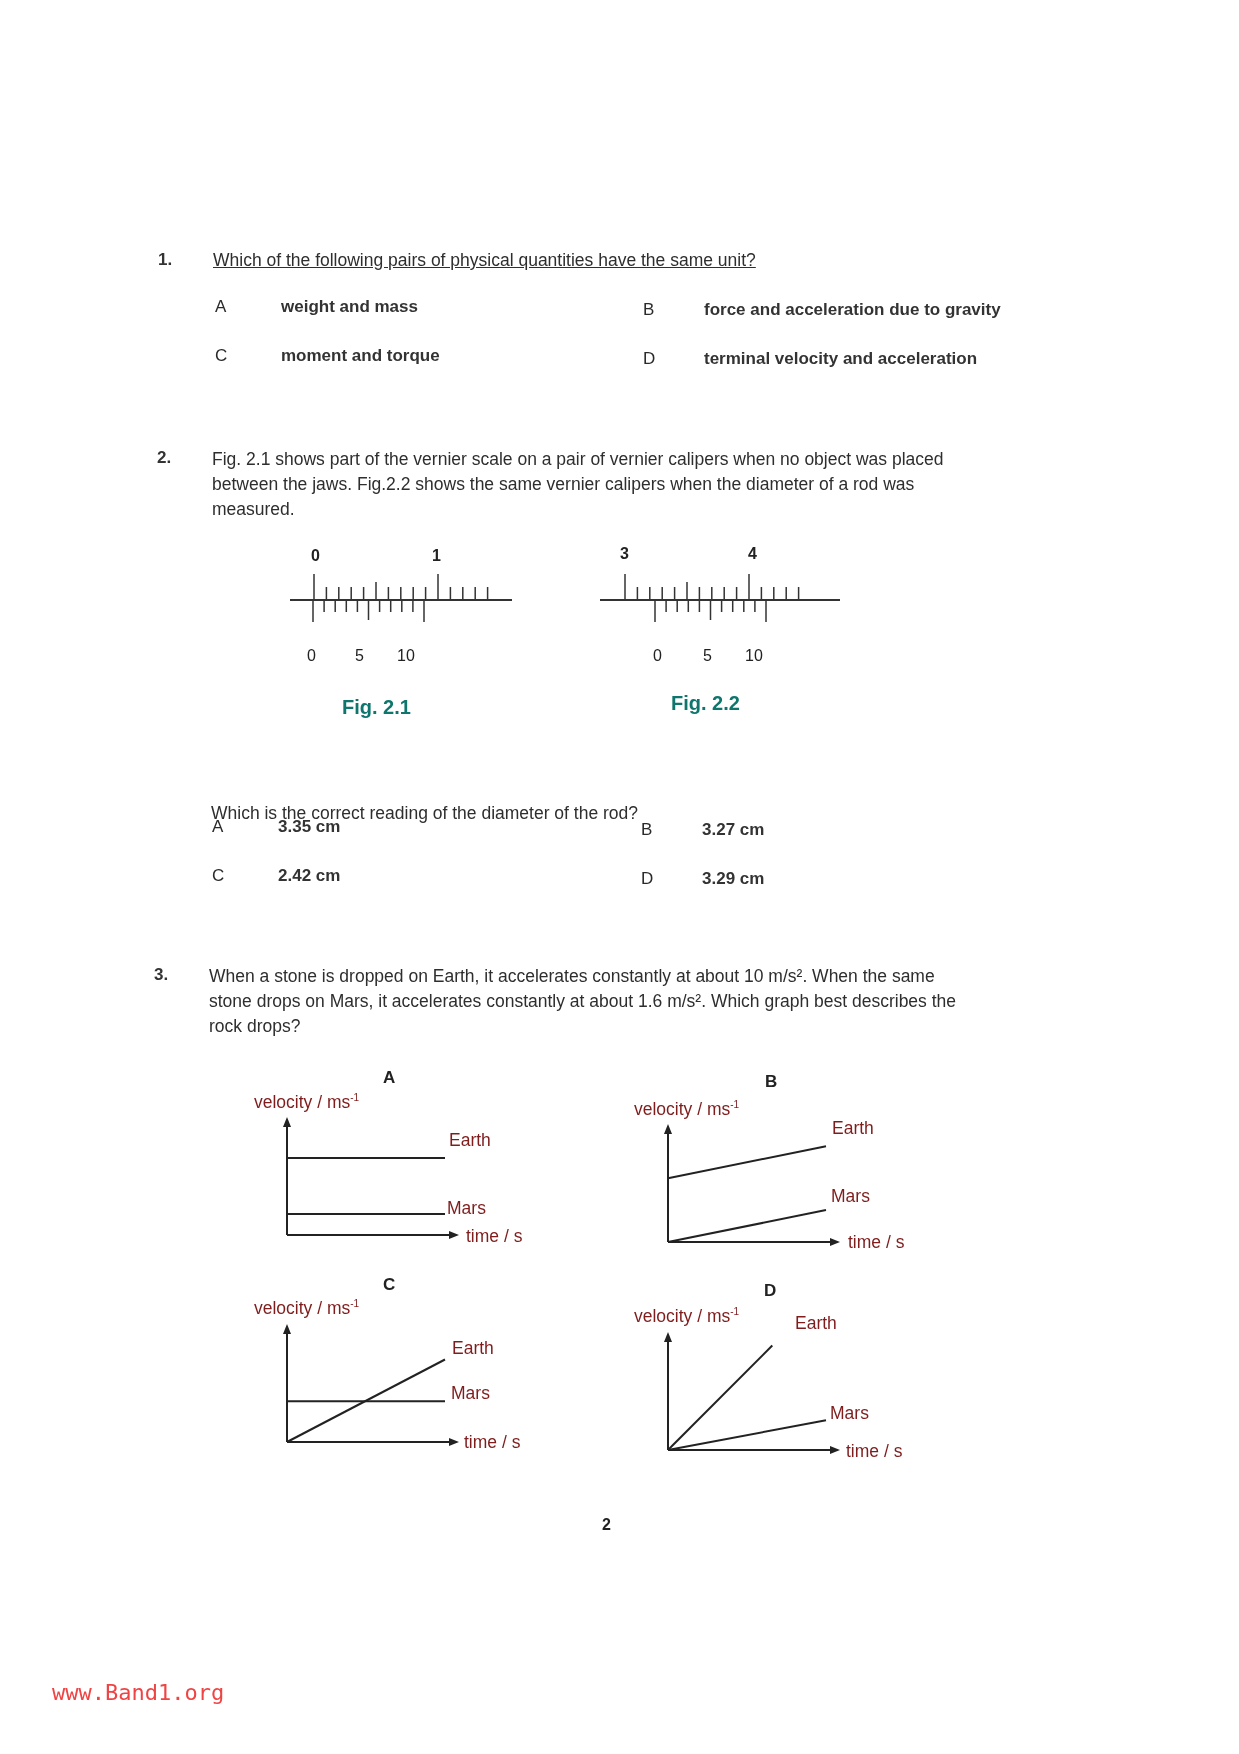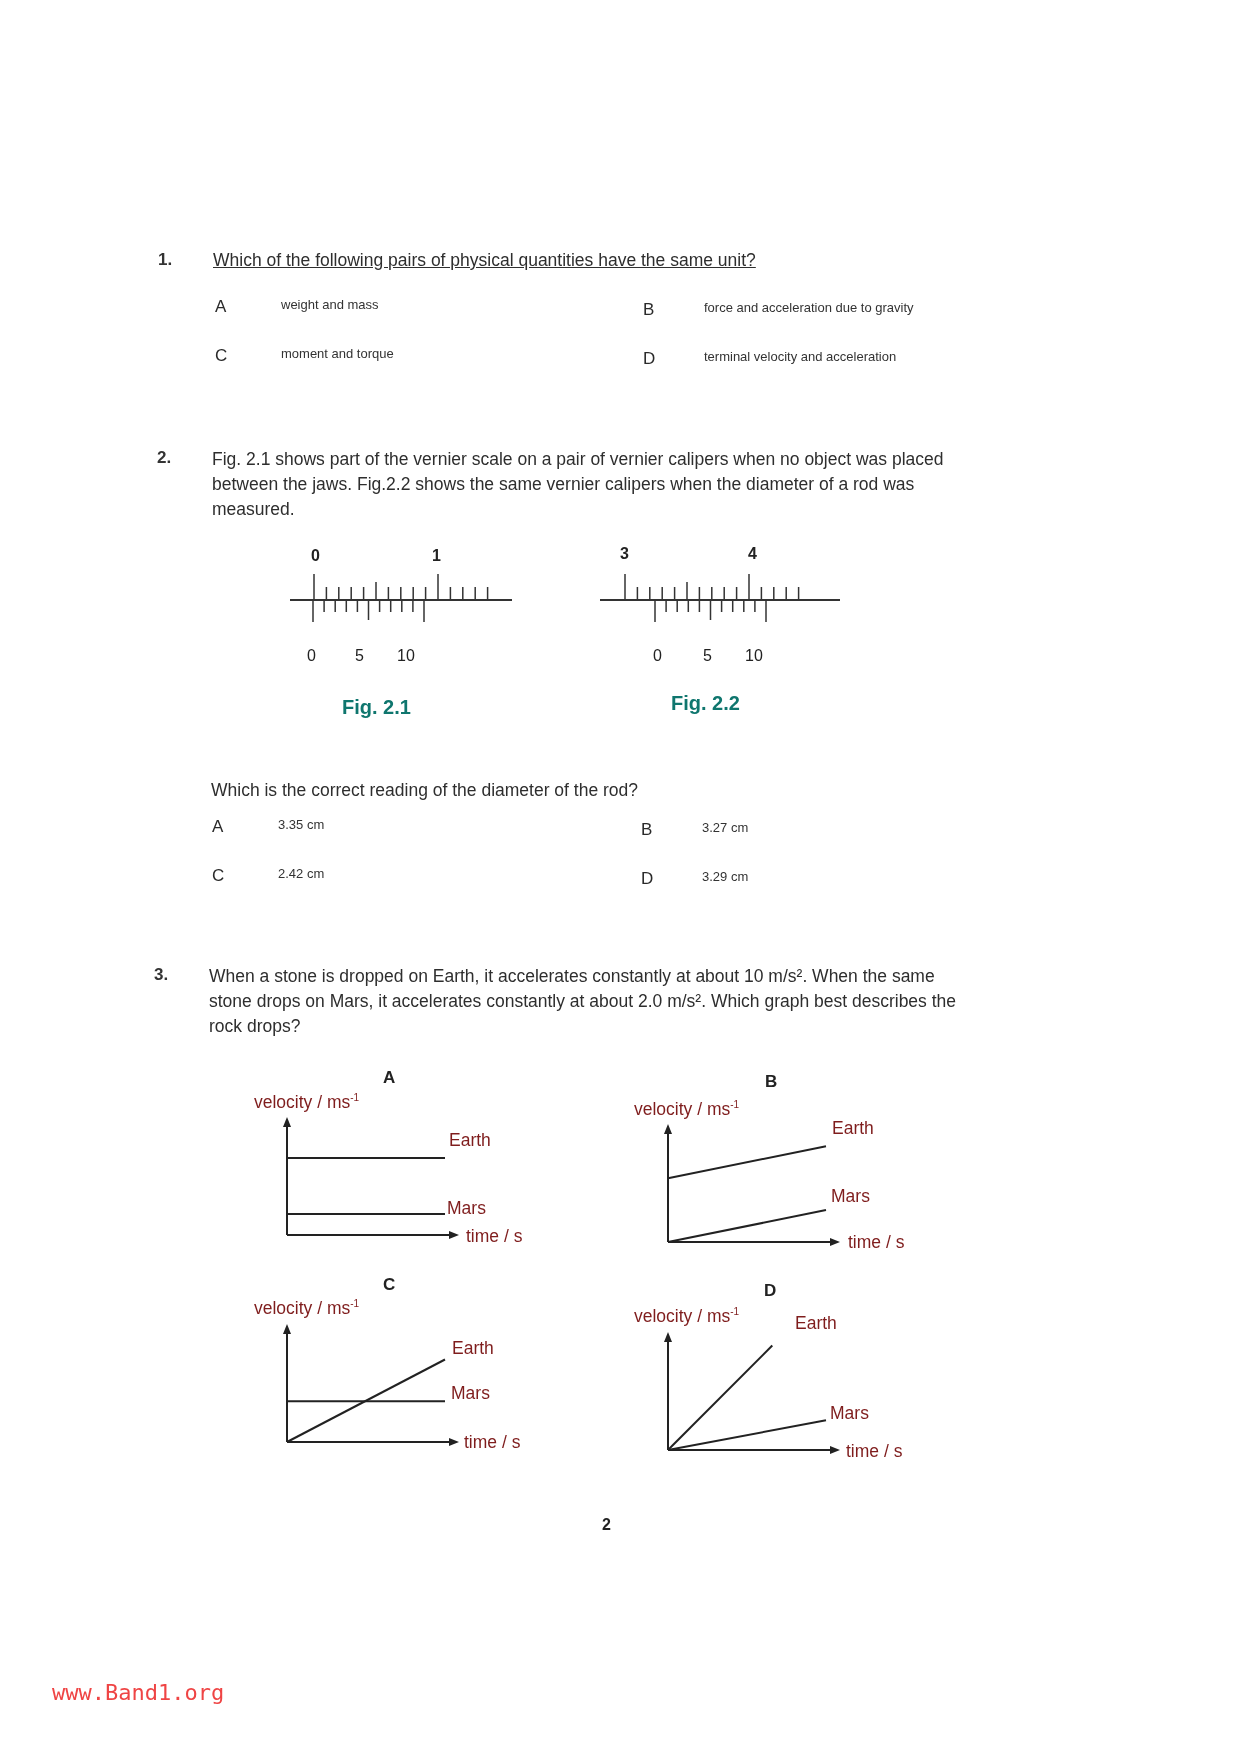--- a/index.html
+++ b/index.html
@@ -2,21 +2,21 @@
 <html><head>
   <meta charset="utf-8">
   <style>
     html, body { margin: 0; padding: 0; background: #ffffff; }
     body { width: 1239px; height: 1754px; position: relative; overflow: hidden;
            font-family: "Liberation Sans", sans-serif; color: #2a2a2a; }
     .abs { position: absolute; white-space: nowrap; }
     .qnum { font-size: 17px; font-weight: bold; color: #333; }
     .qtext { font-size: 17.5px; line-height: 25px; color: #2e2e2e; }
     .opt-letter { font-size: 17px; color: #2a2a2a; }
-    .opt-text { font-size: 13px; color: #333; }
+    .opt-text { font-size: 17px; color: #333; font-weight: bold; }
     .fig-label { font-size: 20px; font-weight: bold; color: #0f766e; }
     .scale-num { font-size: 16px; font-weight: bold; color: #222; }
     .g-letter { font-size: 17px; font-weight: bold; color: #222; }
     .g-text { font-size: 17.5px; color: #7f1d1d; }
     .page-num { font-size: 16px; font-weight: bold; color: #222; }
     .watermark { font-family: "DejaVu Sans Mono", monospace; font-size: 22px; color: #ef4444; }
     svg { position: absolute; overflow: visible; }
     sup { font-size: 10px; }
   </style>
 </head>
@@ -112,37 +112,37 @@
         <line x1="143.8" y1="30" x2="143.8" y2="42" stroke="#333" stroke-width="1.5"></line>
         <line x1="154.89999999999998" y1="30" x2="154.89999999999998" y2="42" stroke="#333" stroke-width="1.5"></line>
         <line x1="166" y1="30" x2="166" y2="52" stroke="#333" stroke-width="1.5"></line>
       </svg>
     <span class="abs scale-num" style="left:653px; top:647px; font-weight:normal;">0</span>
     <span class="abs scale-num" style="left:703px; top:647px; font-weight:normal;">5</span>
     <span class="abs scale-num" style="left:745px; top:647px; font-weight:normal;">10</span>
     <span class="abs fig-label" style="left:671px; top:692px;">Fig. 2.2</span>
   </div>
 
-  <span class="abs qtext" style="left:211px; top:778px;">Which is the correct reading of the diameter of the rod?</span>
+  <span class="abs qtext" style="left:211px; top:801px;">Which is the correct reading of the diameter of the rod?</span>
 
   <span class="abs opt-letter" style="left:212px; top:817px;">A</span>
   <span class="abs opt-text" style="left:278px; top:817px;">3.35 cm</span>
   <span class="abs opt-letter" style="left:641px; top:820px;">B</span>
   <span class="abs opt-text" style="left:702px; top:820px;">3.27 cm</span>
 
   <span class="abs opt-letter" style="left:212px; top:866px;">C</span>
   <span class="abs opt-text" style="left:278px; top:866px;">2.42 cm</span>
   <span class="abs opt-letter" style="left:641px; top:869px;">D</span>
   <span class="abs opt-text" style="left:702px; top:869px;">3.29 cm</span>
 </div>
 
 <div>
   <span class="abs qnum" style="left:154px; top:965px;">3.</span>
   <span class="abs qtext" style="left:209px; top:964px;">When a stone is dropped on Earth, it accelerates constantly at about 10 m/s². When the same</span>
-  <span class="abs qtext" style="left:209px; top:989px;">stone drops on Mars, it accelerates constantly at about 2.0 m/s². Which graph best describes the</span>
+  <span class="abs qtext" style="left:209px; top:989px;">stone drops on Mars, it accelerates constantly at about 1.6 m/s². Which graph best describes the</span>
   <span class="abs qtext" style="left:209px; top:1014px;">rock drops?</span>
 
   <div>
     <span class="abs g-letter" style="left:383px; top:1068px;">A</span>
     <span class="abs g-text" style="left:254px; top:1092px;"><span>velocity / ms</span><sup>-1</sup></span>
     <svg class="graph" style="left:280px; top:1115px;" width="180" height="130">
         <line x1="7" y1="120" x2="7" y2="8" stroke="#222" stroke-width="2"></line>
         <polygon points="3,12 11,12 7,2" fill="#222"></polygon>
         <line x1="7" y1="120" x2="172" y2="120" stroke="#222" stroke-width="2"></line>
         <polygon points="169,116 169,124 179,120" fill="#222"></polygon>

